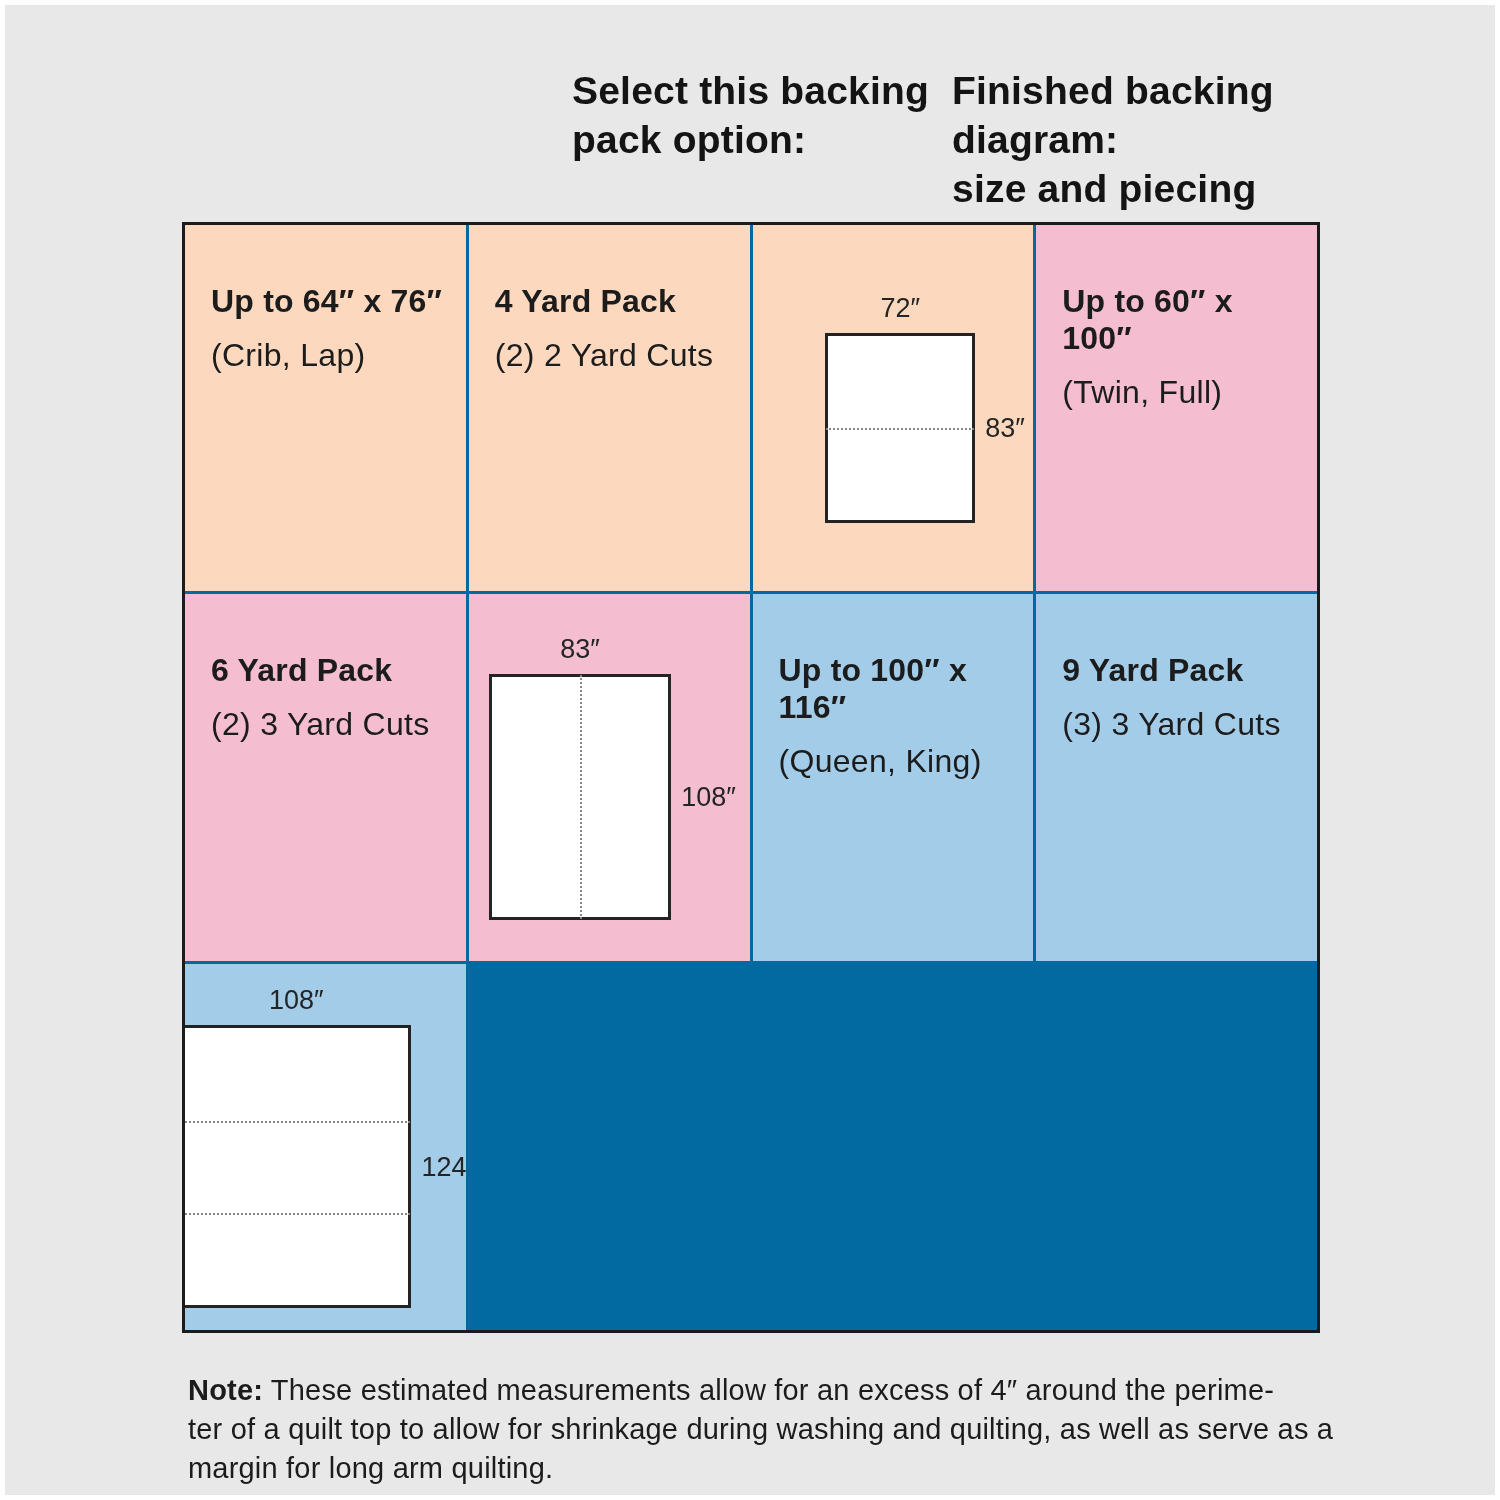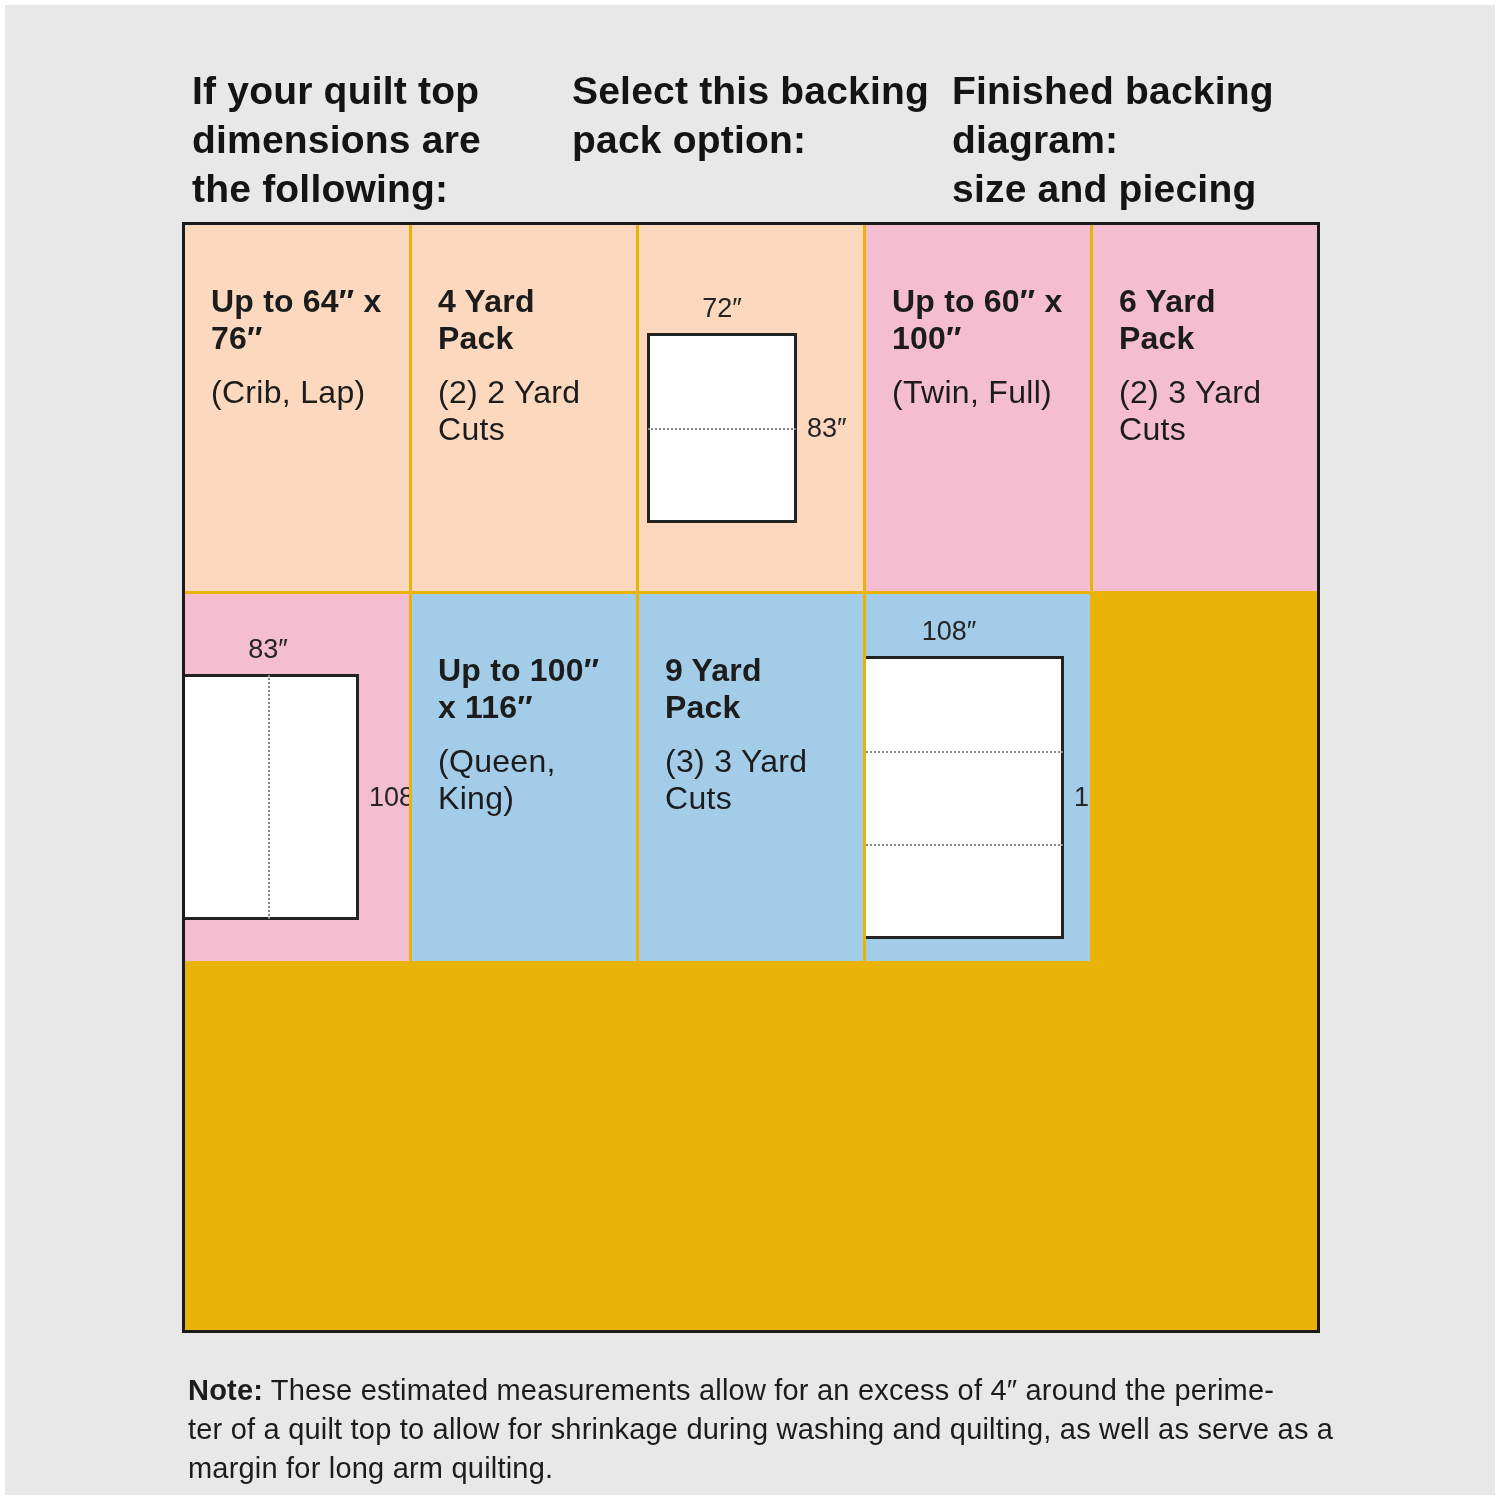--- a/index.html
+++ b/index.html
@@ -27,24 +27,24 @@
   .col-header .hline { display:block; }
   #hdr-0 { left:187px; width:380px; }
   #hdr-1 { left:567px; width:380px; }
   #hdr-2 { left:947px; width:380px; }
 
   
   .table {
     position:absolute;
     left:177px; top:217px;
     width:1138px; height:1111px;
-    background:#eab308;
+    background:#0369a1;
     border:3px solid #1b1b1b;
     display:grid;
-    grid-template-columns:1fr 1fr 1fr 1fr 1fr;
+    grid-template-columns:1fr 1fr 1fr 1fr;
     grid-template-rows:1fr 1fr 1fr;
     gap:3px;
   }
   .cell { position:relative; overflow:hidden; }
   .text-cell { padding:58px 20px 0 26px; }
   .cell-title { font-size:32px; font-weight:700; letter-spacing:0.2px; }
   .cell-sub   { font-size:32px; font-weight:400; margin-top:17px; letter-spacing:0.3px; }
 
   
   .diagram-cell { display:flex; align-items:center; justify-content:center; }
@@ -80,46 +80,41 @@
     color:#1c1c1c;
   }
   .note-line { display:block; }
   .note-label { font-weight:700; }
 </style>
 </head>
 <body>
 
 <div class="canvas">
 
-  <div class="col-header" id="hdr-0">
-    <span class="hline">If your quilt top</span>
-    <span class="hline">dimensions are</span>
-    <span class="hline">the following:</span>
-  </div>
   <div class="col-header" id="hdr-1">
     <span class="hline">Select this backing</span>
     <span class="hline">pack option:</span>
   </div>
   <div class="col-header" id="hdr-2">
     <span class="hline">Finished backing</span>
     <span class="hline">diagram:</span>
     <span class="hline">size and piecing</span>
   </div>
 
   <div class="table">
 
     <div class="cell text-cell" style="background: rgb(252, 217, 190);">
       <div class="cell-title">Up to 64″ x 76″</div>
       <div class="cell-sub">(Crib, Lap)</div>
     </div>
     <div class="cell text-cell" style="background: rgb(252, 217, 190);">
       <div class="cell-title">4 Yard Pack</div>
       <div class="cell-sub">(2) 2 Yard Cuts</div>
     </div>
-    <div class="cell diagram-cell" style="background: rgb(252, 217, 190);">
+    <div class="cell diagram-cell" style="background: rgb(252, 217, 190); justify-content: flex-end;">
       <div class="diagram">
         <div class="dim-top">72″</div>
         <div class="box-wrap">
           <div class="box" style="width: 150px; height: 190px;">
               <div class="seam-h" style="top: 50%;"></div>
             </div>
           <div class="dim-right">83″</div>
         </div>
       </div>
     </div>

